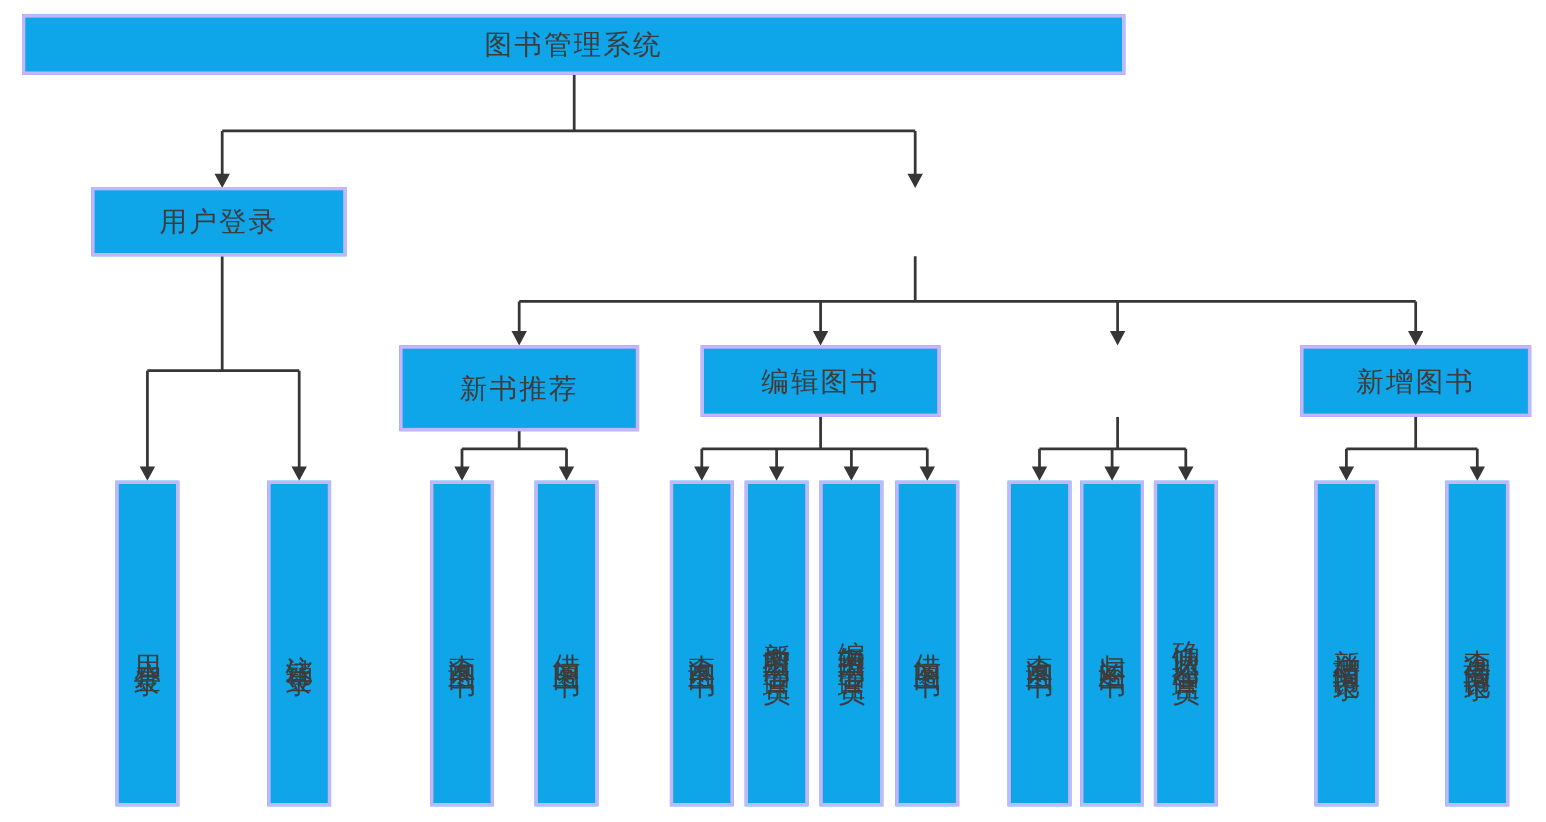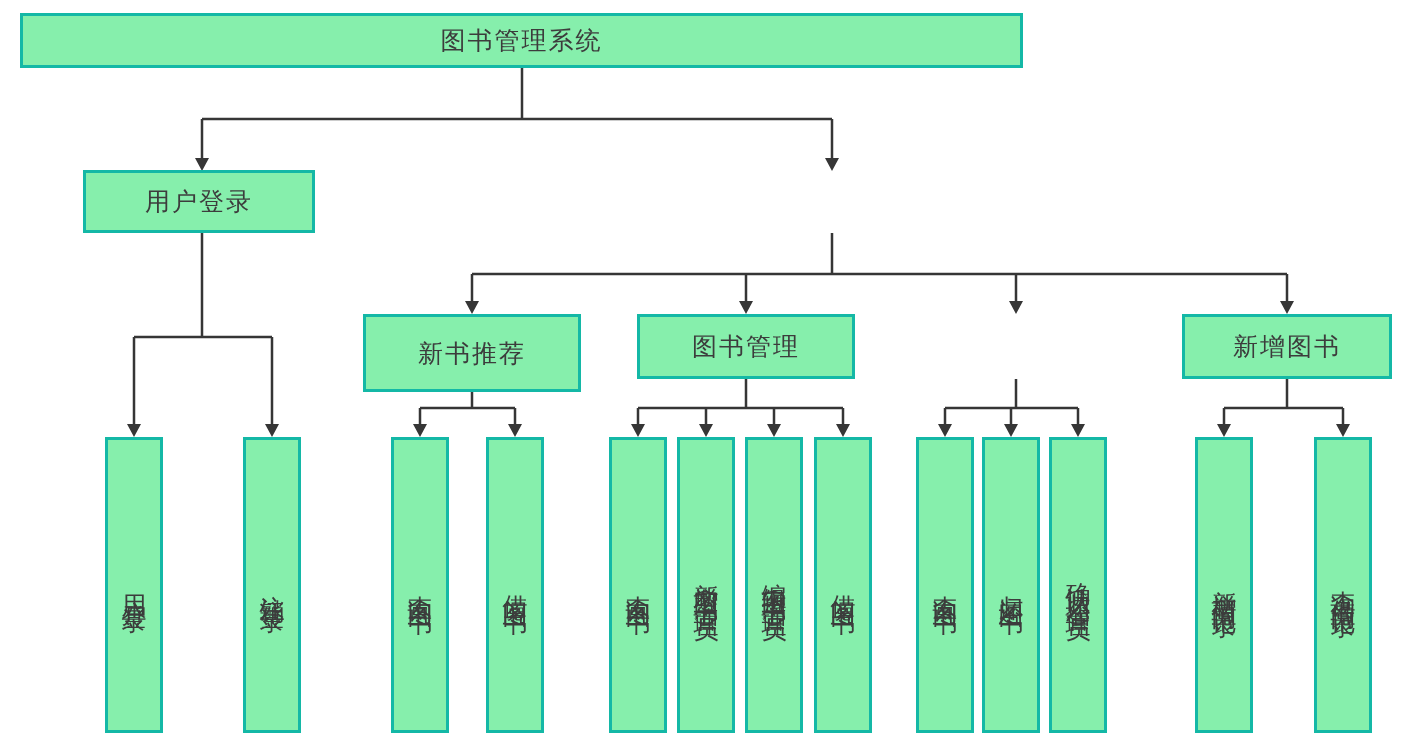--- a/index.html
+++ b/index.html
@@ -2,22 +2,22 @@
 <html><head>
 <meta charset="utf-8">
 <style>
   html,body { margin:0; padding:0; background:#ffffff; }
   #stage {
     position:relative; width:1405px; height:747px; background:#ffffff;
     font-family:"DejaVu Sans","Liberation Sans",sans-serif; overflow:hidden;
   }
   #edges { position:absolute; left:0; top:0; width:1405px; height:747px; }
   .box {
-    position:absolute; box-sizing:border-box; background:#86efac;
-    border:3px solid #14b8a6; color:#3c3c3c;
+    position:absolute; box-sizing:border-box; background:#0ea5e9;
+    border:3px solid #c4b5fd; color:#3c3c3c;
     display:flex; align-items:center; justify-content:center;
     white-space:nowrap;
   }
   .h { font-size:25px; letter-spacing:2px; }
   .v { writing-mode:vertical-rl; font-size:25px; letter-spacing:5px; }
   .watermark {
     position:absolute; left:1156px; top:710px; z-index:6;
     font-size:19px; letter-spacing:1px; color:#b0b0b0;
   }
 </style>
@@ -55,21 +55,21 @@
       <path d="M1287 379 V408 M1224 408 H1343 M1224 408 V426 M1343 408 V426"></path>
       <path stroke="none" fill="#363636" d="M1217 424 L1231 424 L1224 437 Z M1336 424 L1350 424 L1343 437 Z"></path>
     </g>
   </svg>
 
   <div class="box h" style="left:20px; top:13px; width:1003px; height:55px;">图书管理系统</div>
 
   <div class="box h" style="left:83px; top:170px; width:232px; height:63px;">用户登录</div>
 
   <div class="box h" style="left:363px; top:314px; width:218px; height:78px;">新书推荐</div>
-  <div class="box h" style="left:637px; top:314px; width:218px; height:65px;">图书管理</div>
+  <div class="box h" style="left:637px; top:314px; width:218px; height:65px;">编辑图书</div>
   <div class="box h" style="left:1182px; top:314px; width:210px; height:65px;">新增图书</div>
 
   <div class="box v" style="left:105px; top:437px; width:58px; height:296px;">用户登录</div>
   <div class="box v" style="left:243px; top:437px; width:58px; height:296px;">注销登录</div>
 
   <div class="box v" style="left:391px; top:437px; width:58px; height:296px;">查询图书</div>
   <div class="box v" style="left:486px; top:437px; width:58px; height:296px;">借阅图书</div>
 
   <div class="box v" style="left:609px; top:437px; width:58px; height:296px;">查询图书</div>
   <div class="box v" style="left:677px; top:437px; width:58px; height:296px;">新增图书（管理员）</div>

